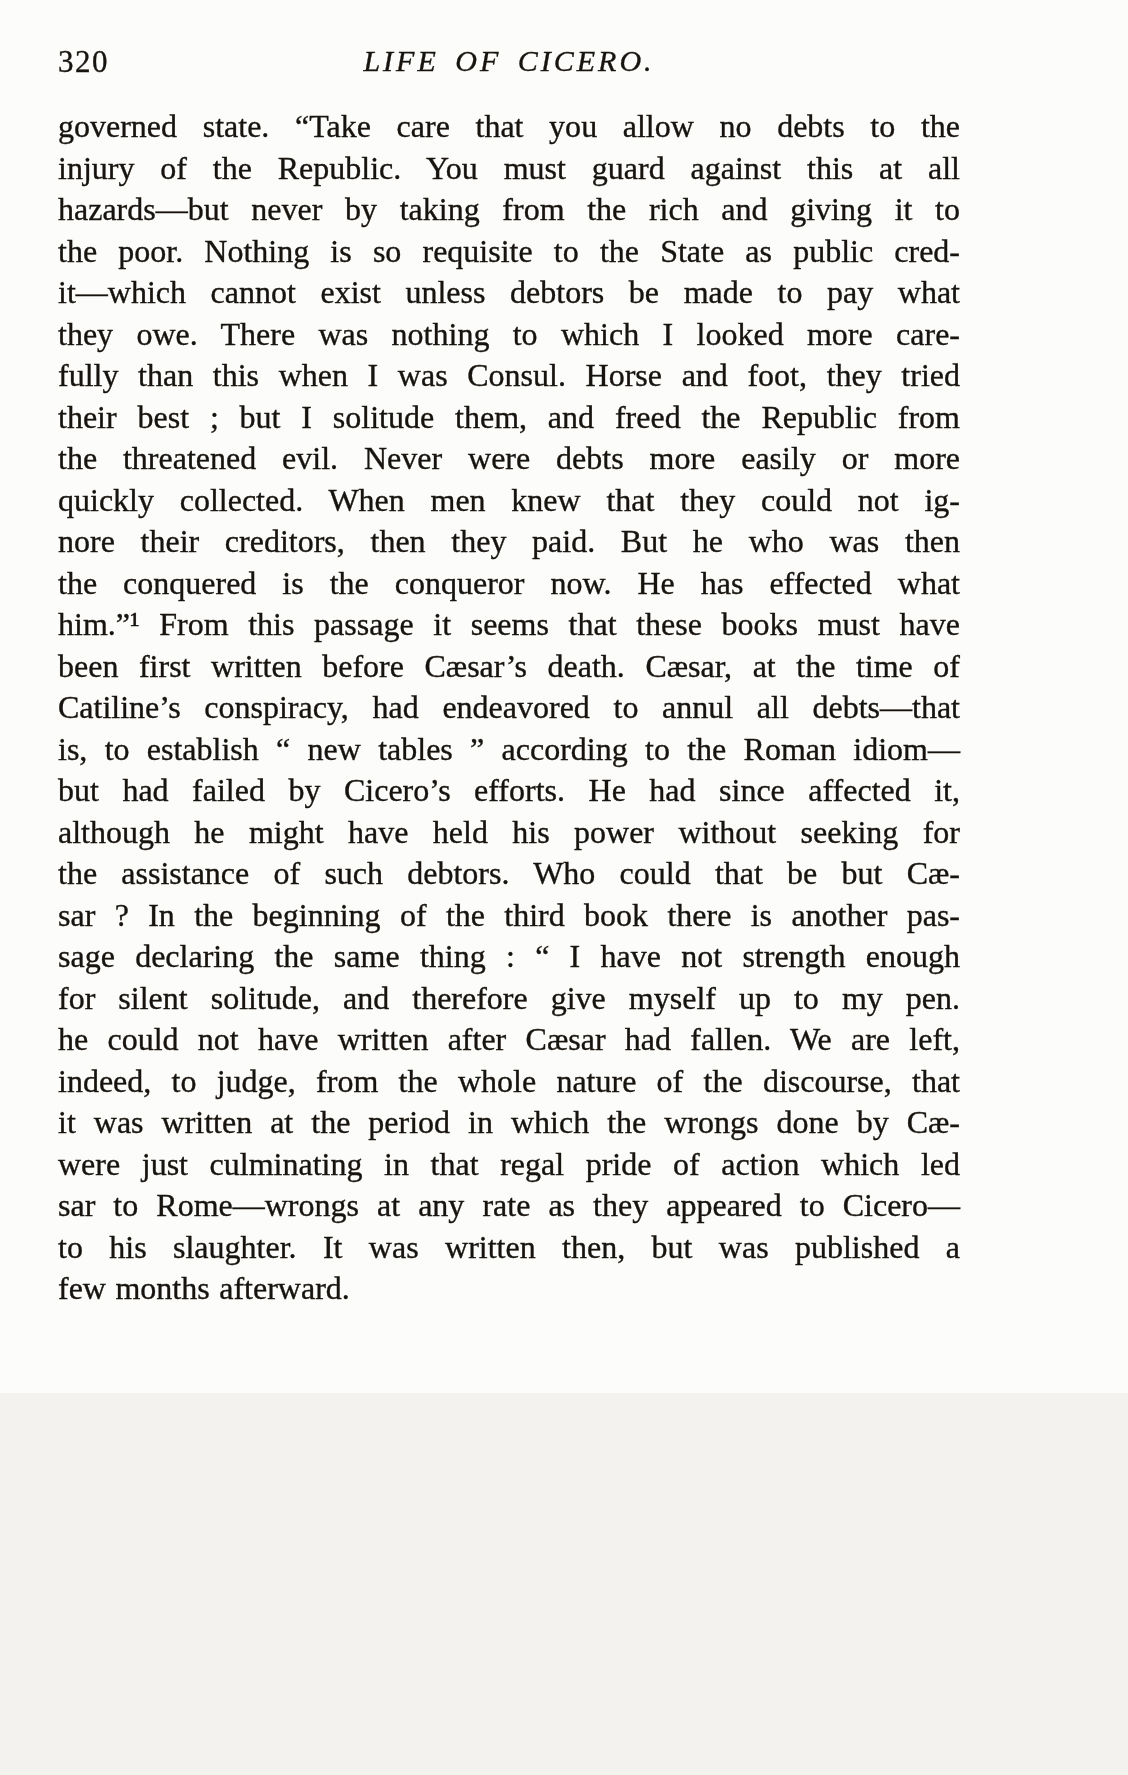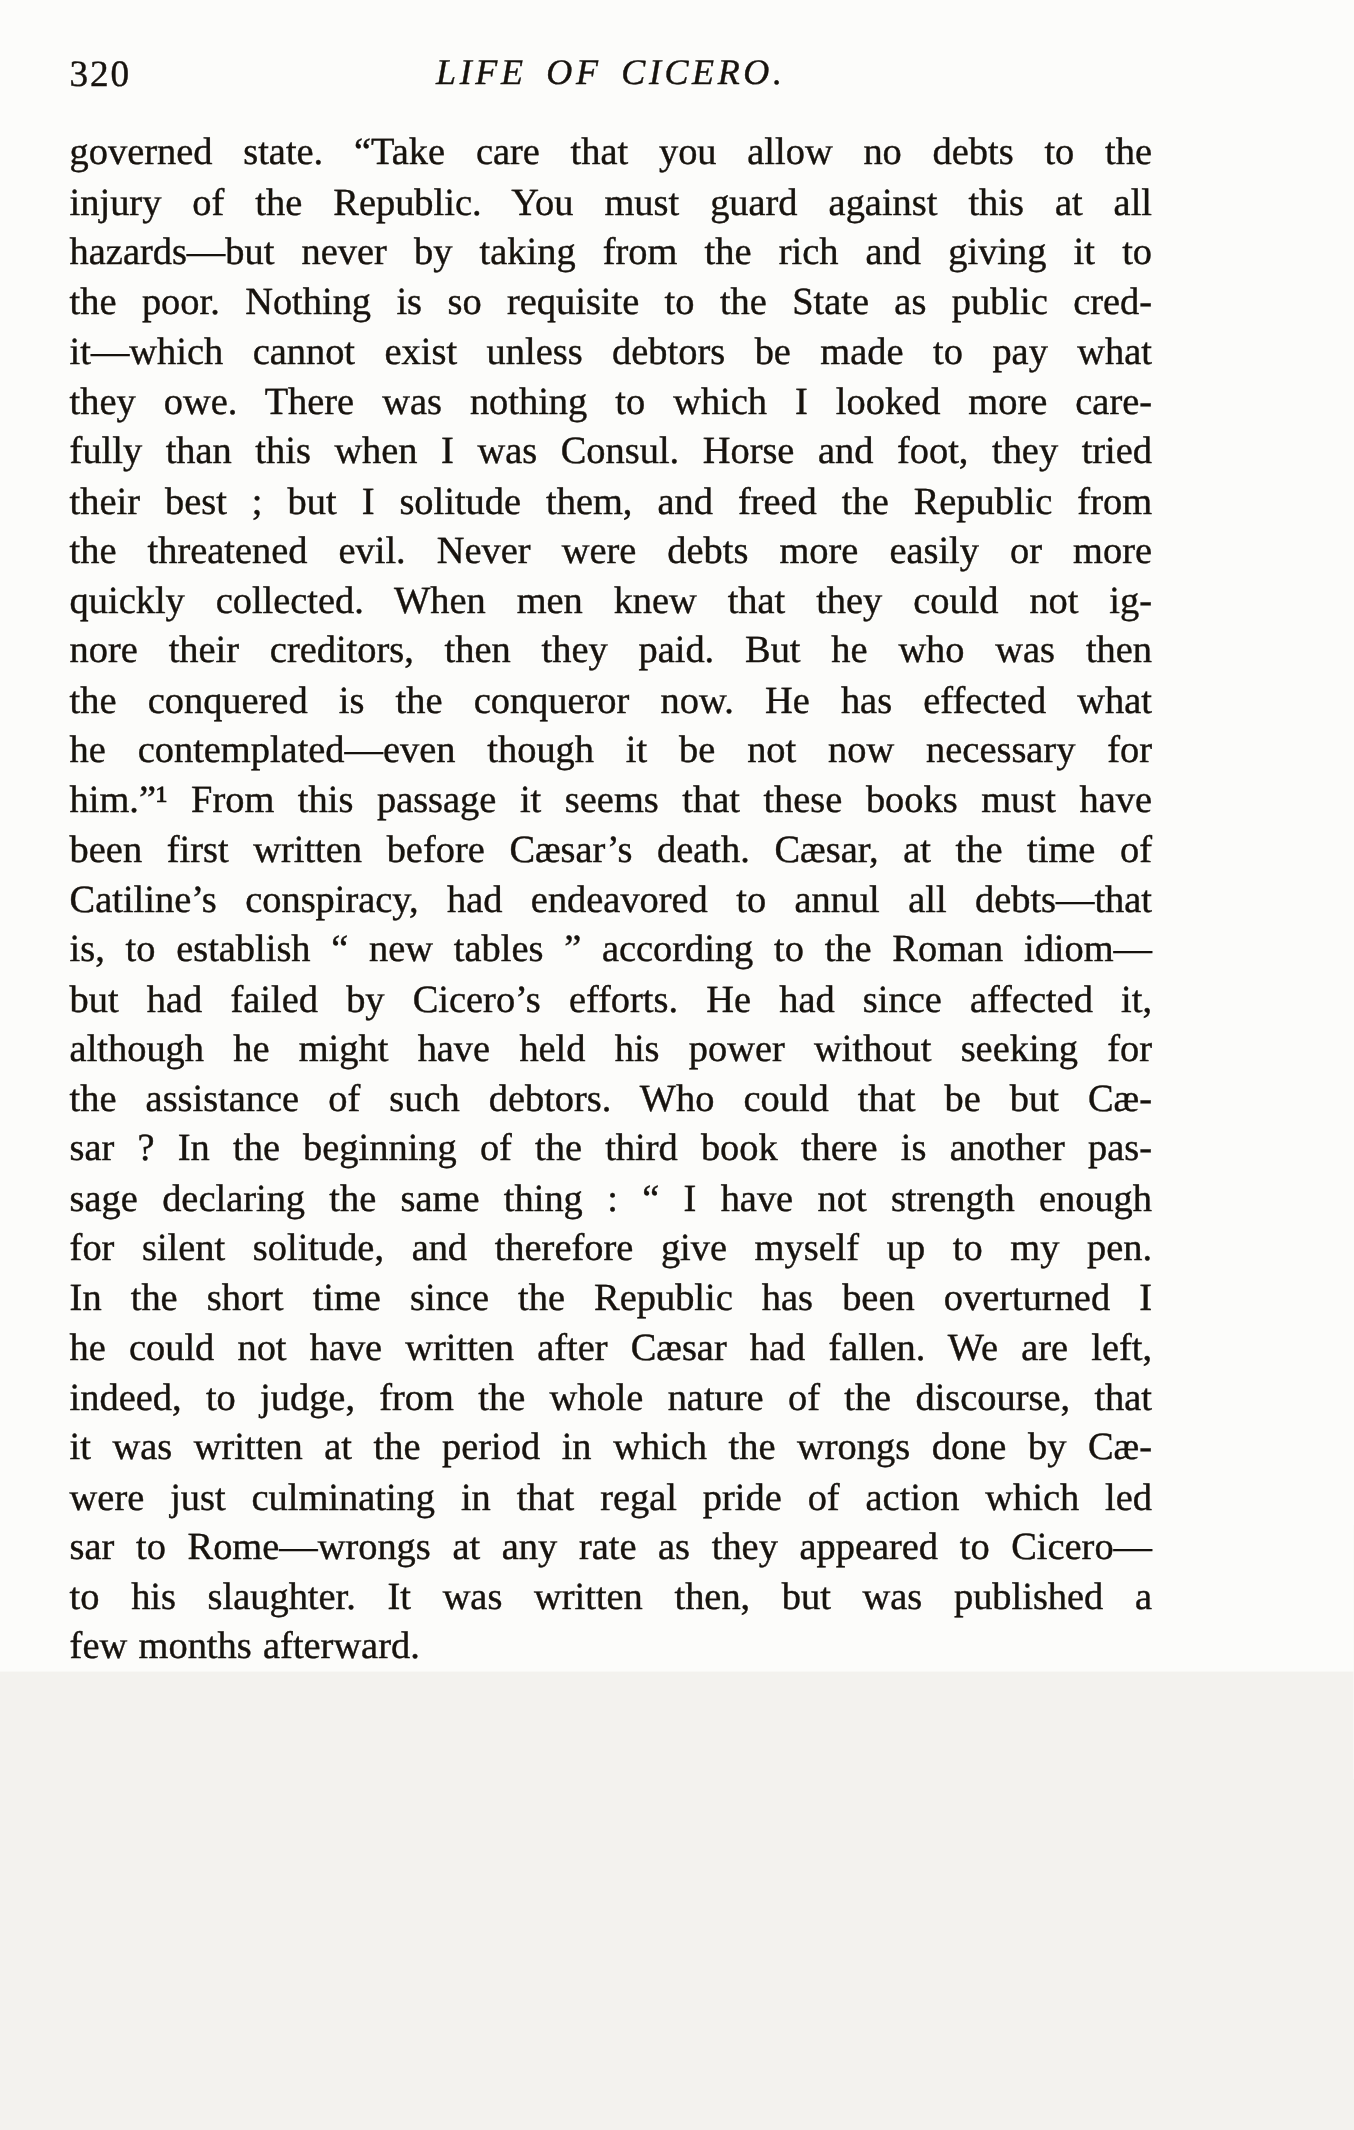--- a/index.html
+++ b/index.html
@@ -103,32 +103,30 @@
       <div class="line">hazards—but never by taking from the rich and giving it to</div>
       <div class="line">the poor.  Nothing is so requisite to the State as public cred-</div>
       <div class="line">it—which cannot exist unless debtors be made to pay what</div>
       <div class="line">they owe.  There was nothing to which I looked more care-</div>
       <div class="line">fully than this when I was Consul.  Horse and foot, they tried</div>
       <div class="line">their best ; but I solitude them, and freed the Republic from</div>
       <div class="line">the threatened evil.  Never were debts more easily or more</div>
       <div class="line">quickly collected.  When men knew that they could not ig-</div>
       <div class="line">nore their creditors, then they paid.  But he who was then</div>
       <div class="line">the conquered is the conqueror now.  He has effected what</div>
-      <div class="line">he contemplated—even though it be not now necessary for</div>
       <div class="line">him.”¹  From this passage it seems that these books must have</div>
       <div class="line">been first written before Cæsar’s death.  Cæsar, at the time of</div>
       <div class="line">Catiline’s conspiracy, had endeavored to annul all debts—that</div>
       <div class="line">is, to establish “ new tables ” according to the Roman idiom—</div>
       <div class="line">but had failed by Cicero’s efforts.  He had since affected it,</div>
       <div class="line">although he might have held his power without seeking for</div>
       <div class="line">the assistance of such debtors.  Who could that be but Cæ-</div>
       <div class="line">sar ?  In the beginning of the third book there is another pas-</div>
       <div class="line">sage declaring the same thing : “ I have not strength enough</div>
       <div class="line">for silent solitude, and therefore give myself up to my pen.</div>
-      <div class="line">In the short time since the Republic has been overturned I</div>
       <div class="line">he could not have written after Cæsar had fallen.  We are left,</div>
       <div class="line">indeed, to judge, from the whole nature of the discourse, that</div>
       <div class="line">it was written at the period in which the wrongs done by Cæ-</div>
       <div class="line">were just culminating in that regal pride of action which led</div>
       <div class="line">sar to Rome—wrongs at any rate as they appeared to Cicero—</div>
       <div class="line">to his slaughter.  It was written then, but was published a</div>
       <div class="line last">few months afterward.</div>
     </main>
 
   <div class="footnote-rule"></div>

